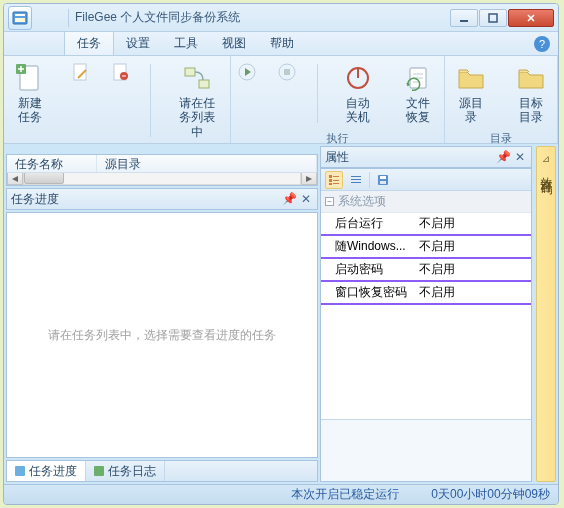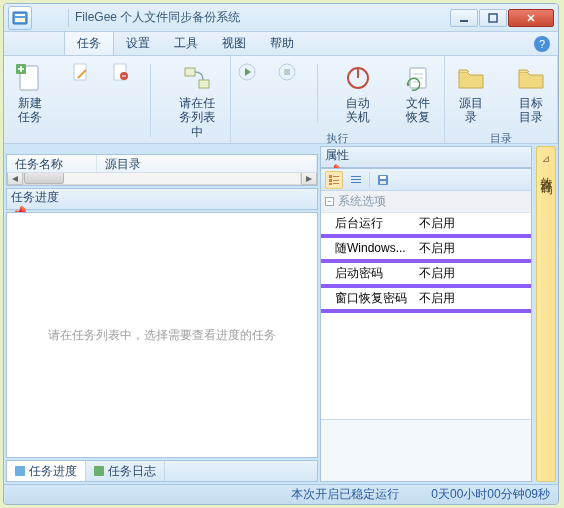--- a/index.html
+++ b/index.html
@@ -32,21 +32,21 @@
 .ribbon-btn .label { color: #2a4a6a; text-align: center; margin-top: 2px; line-height: 1.2; }
 .ribbon-btn.small .icon { width: 20px; height: 20px; }
 .ribbon-btn.small { min-width: 24px; padding: 4px 2px; }
 .ribbon-sep { width: 1px; background: #c4d8ec; margin: 6px 2px; align-self: stretch; }
 
 .body-area { flex: 1; display: flex; background: #cde6f7; padding: 2px; gap: 2px; overflow: hidden; }
 .left-col { width: 312px; display: flex; flex-direction: column; gap: 2px; margin-top: 8px; }
 .right-col { flex: 1; display: flex; flex-direction: column; }
 
 .panel { background: #fff; border: 1px solid #a8c4de; display: flex; flex-direction: column; }
-.panel-header { height: 22px; background: linear-gradient(#eaf3fb, #d8e8f6); border-bottom: 1px solid #c4d8ec; display: flex; padding: 0 4px; color: #2a4a6a; flex-direction: column; }
+.panel-header { height: 22px; background: linear-gradient(#eaf3fb, #d8e8f6); border-bottom: 1px solid #c4d8ec; display: flex; align-items: center; padding: 0 4px; color: #2a4a6a; }
 .panel-header .spacer { flex: 1; }
 .panel-header .pin, .panel-header .x { width: 14px; height: 14px; display: flex; align-items: center; justify-content: center; cursor: pointer; color: #4a6a8a; margin-left: 2px; }
 
 .task-list { height: 32px; }
 .task-list-head { display: flex; height: 18px; background: linear-gradient(#fafcfe, #eaf2fa); border-bottom: 1px solid #d0e0ee; }
 .task-list-head .col { padding: 1px 8px; border-right: 1px solid #d8e6f2; color: #2a4a6a; }
 .task-list-body { height: 12px; overflow: hidden; position: relative; }
 .hscroll { position: absolute; bottom: 0; left: 0; right: 0; height: 14px; background: #f0f0f0; display: flex; align-items: center; }
 .hscroll .track { flex: 1; height: 14px; background: #f4f4f4; border: 1px solid #dcdcdc; }
 .hscroll .thumb { width: 40px; height: 12px; background: linear-gradient(#e8e8e8,#cfcfcf); border: 1px solid #b8b8b8; border-radius: 2px; }
@@ -62,21 +62,21 @@
 
 .props-panel { flex: 1; }
 .props-toolbar { height: 22px; background: linear-gradient(#eaf3fb,#d8e8f6); border-bottom: 1px solid #c4d8ec; display: flex; align-items: center; gap: 4px; padding: 0 4px; }
 .props-toolbar .tbtn { width: 18px; height: 18px; display: flex; align-items: center; justify-content: center; cursor: pointer; border-radius: 2px; }
 .props-toolbar .tbtn.active { background: #fde8b8; border: 1px solid #e8c870; }
 .props-toolbar .vsep { width: 1px; height: 16px; background: #c4d8ec; }
 
 .props-body { flex: 1; background: #fff; overflow: auto; }
 .props-group-head { background: #eef2f6; color: #8a9aac; padding: 2px 4px; display: flex; align-items: center; gap: 4px; border-bottom: 1px solid #e0e8f0; }
 .props-group-head .toggle { width: 9px; height: 9px; border: 1px solid #9ab; background: #fff; display: flex; align-items: center; justify-content: center; font-size: 8px; line-height: 1; color: #678; cursor:pointer; }
-.prop-row { display: flex; border-bottom: 4px solid #8b5cf6; }
+.prop-row { display: flex; border-bottom: 2px solid #8b5cf6; }
 .prop-row .k { width: 92px; padding: 2px 6px 2px 14px; color: #000; }
 .prop-row .v { flex: 1; padding: 2px 6px; color: #000; }
 .props-desc { height: 62px; background: #f3f8fc; border-top: 1px solid #c4d8ec; }
 
 .side-tab { width: 20px; background: linear-gradient(90deg,#fde8a0,#fbe090); border: 1px solid #e0c870; display: flex; align-items: flex-start; justify-content: center; padding-top: 6px; cursor: pointer; border-radius: 2px; margin-left: 2px; }
 .side-tab .vtext { writing-mode: vertical-rl; color: #5a4a1a; letter-spacing: 2px; }
 .side-tab .pin-s { font-size:10px; color:#7a6a3a; margin-bottom:4px; }
 
 .statusbar { height: 20px; background: linear-gradient(#d3e7f6,#c5ddf0); border-top: 1px solid #a8c4de; display: flex; align-items: center; justify-content: flex-end; padding: 0 8px; color: #2a5aa0; }
 .statusbar .num { color: #2a5aa0; margin-left: 32px; }

